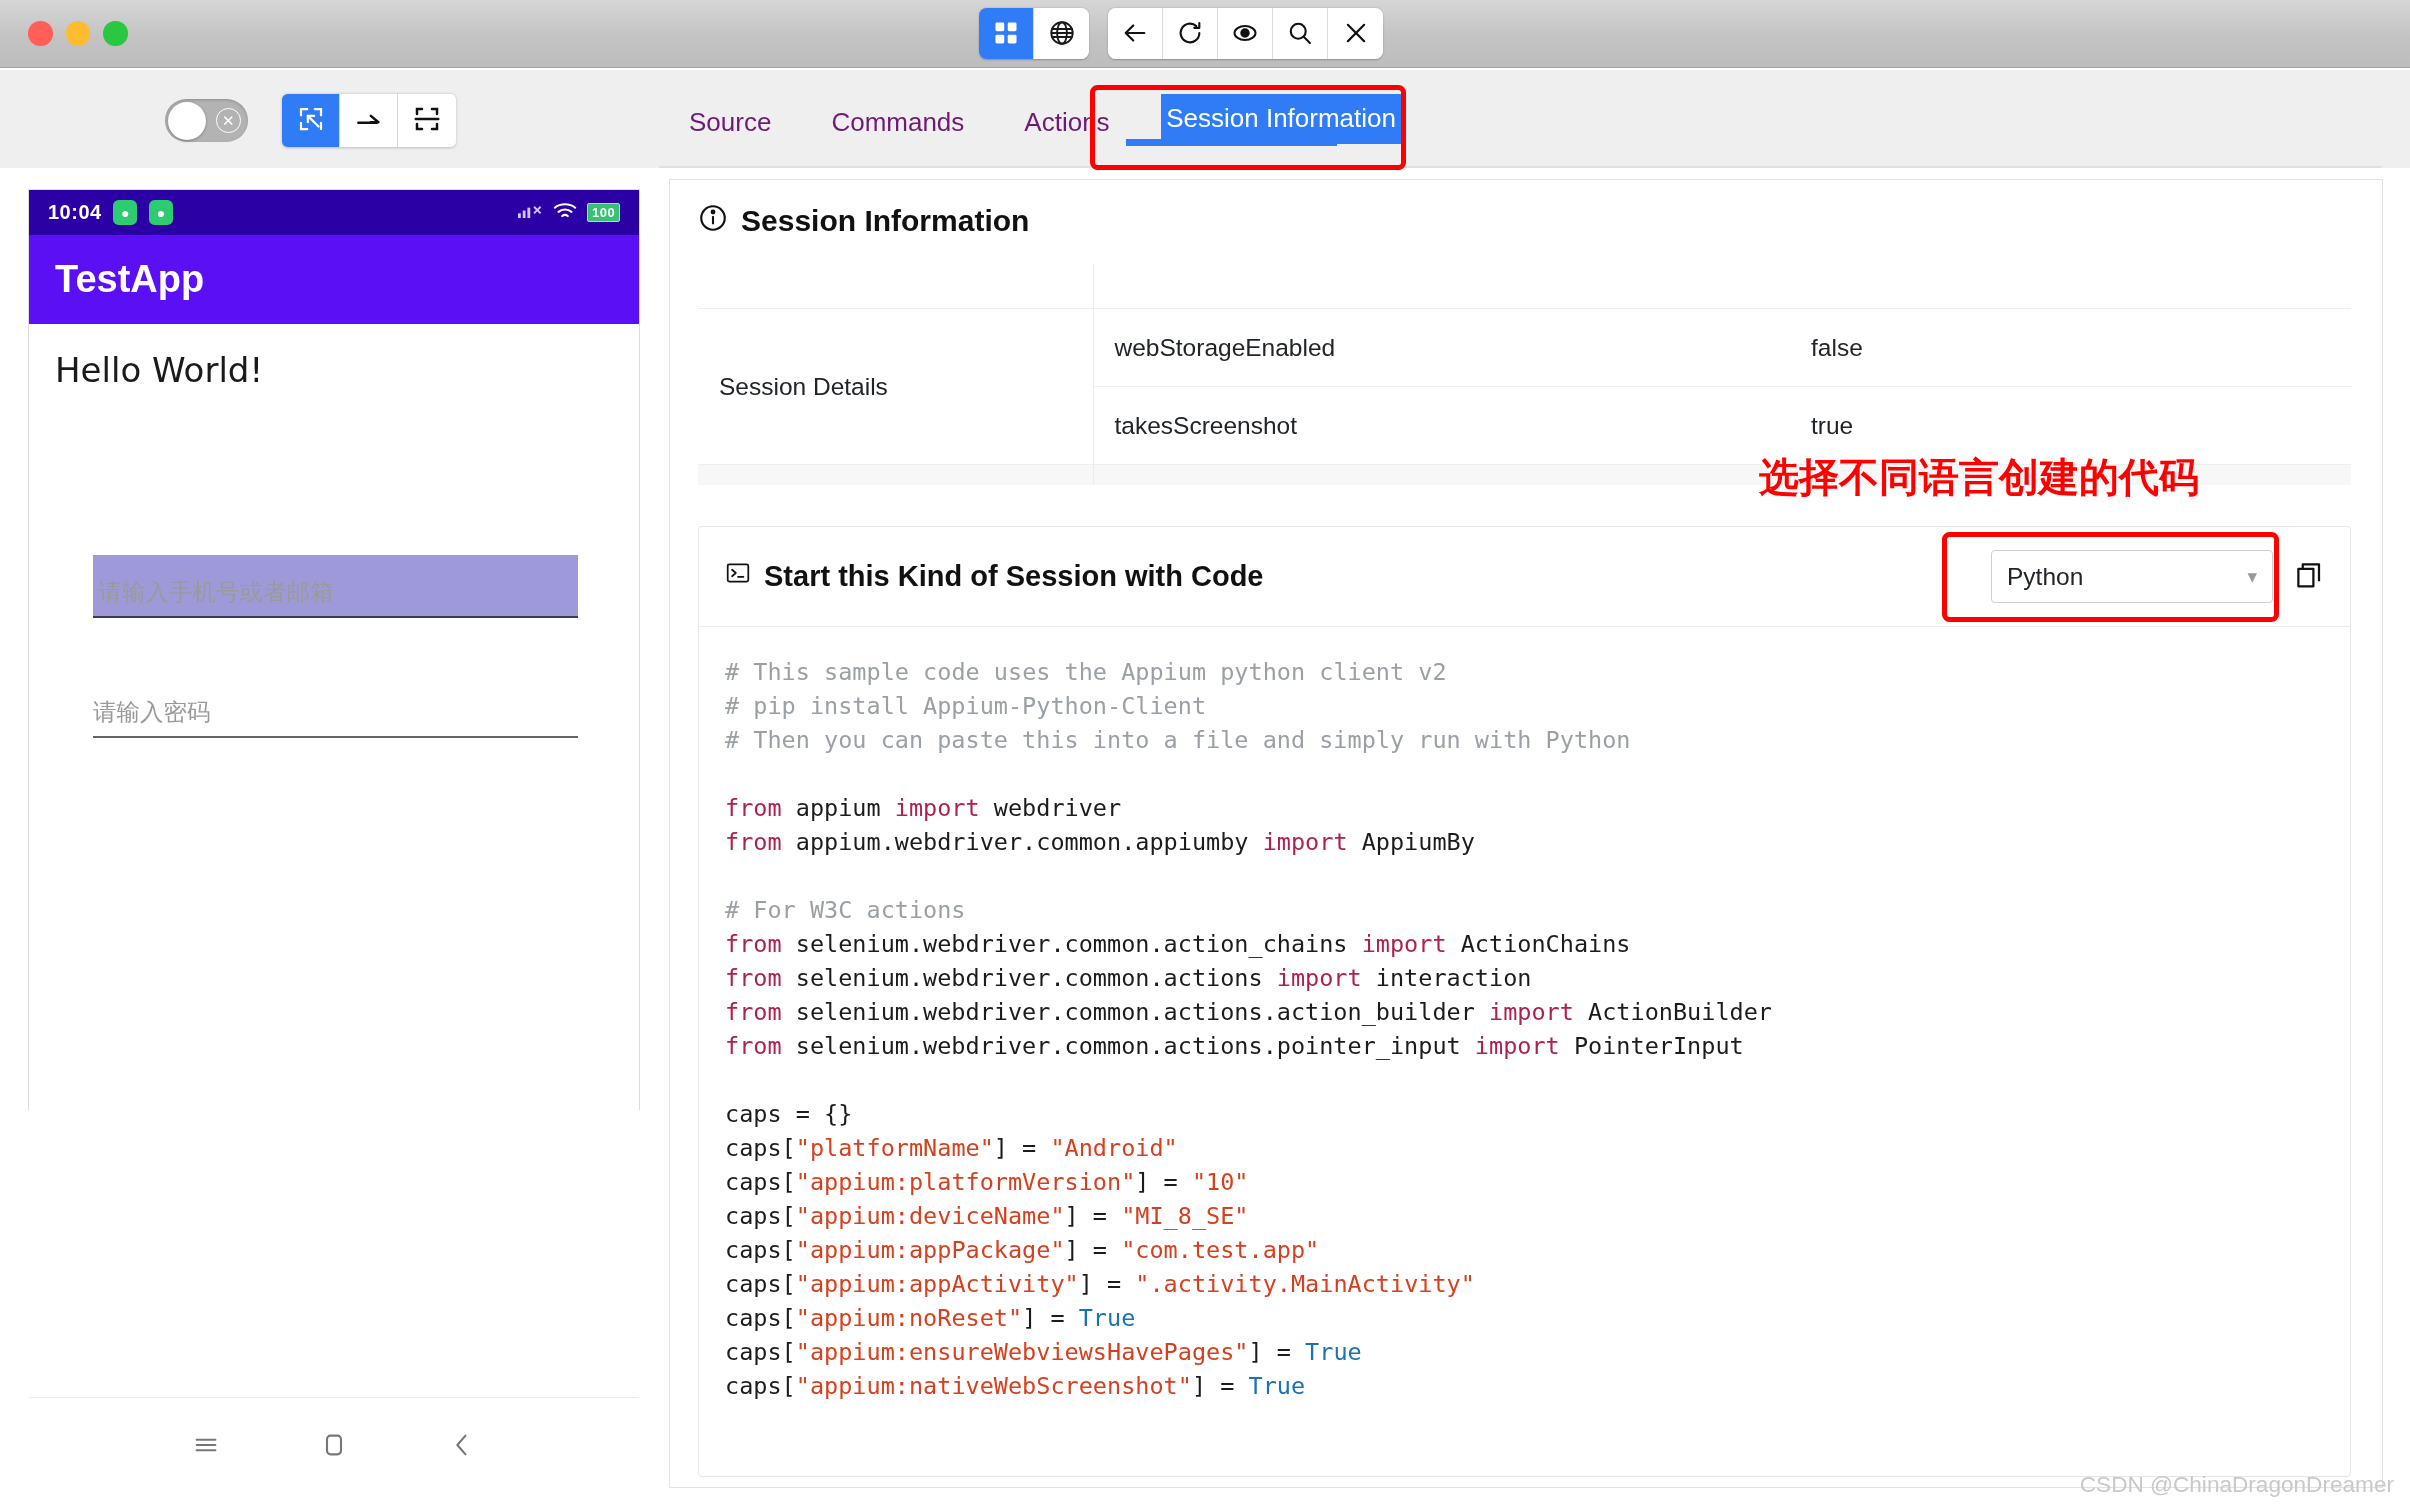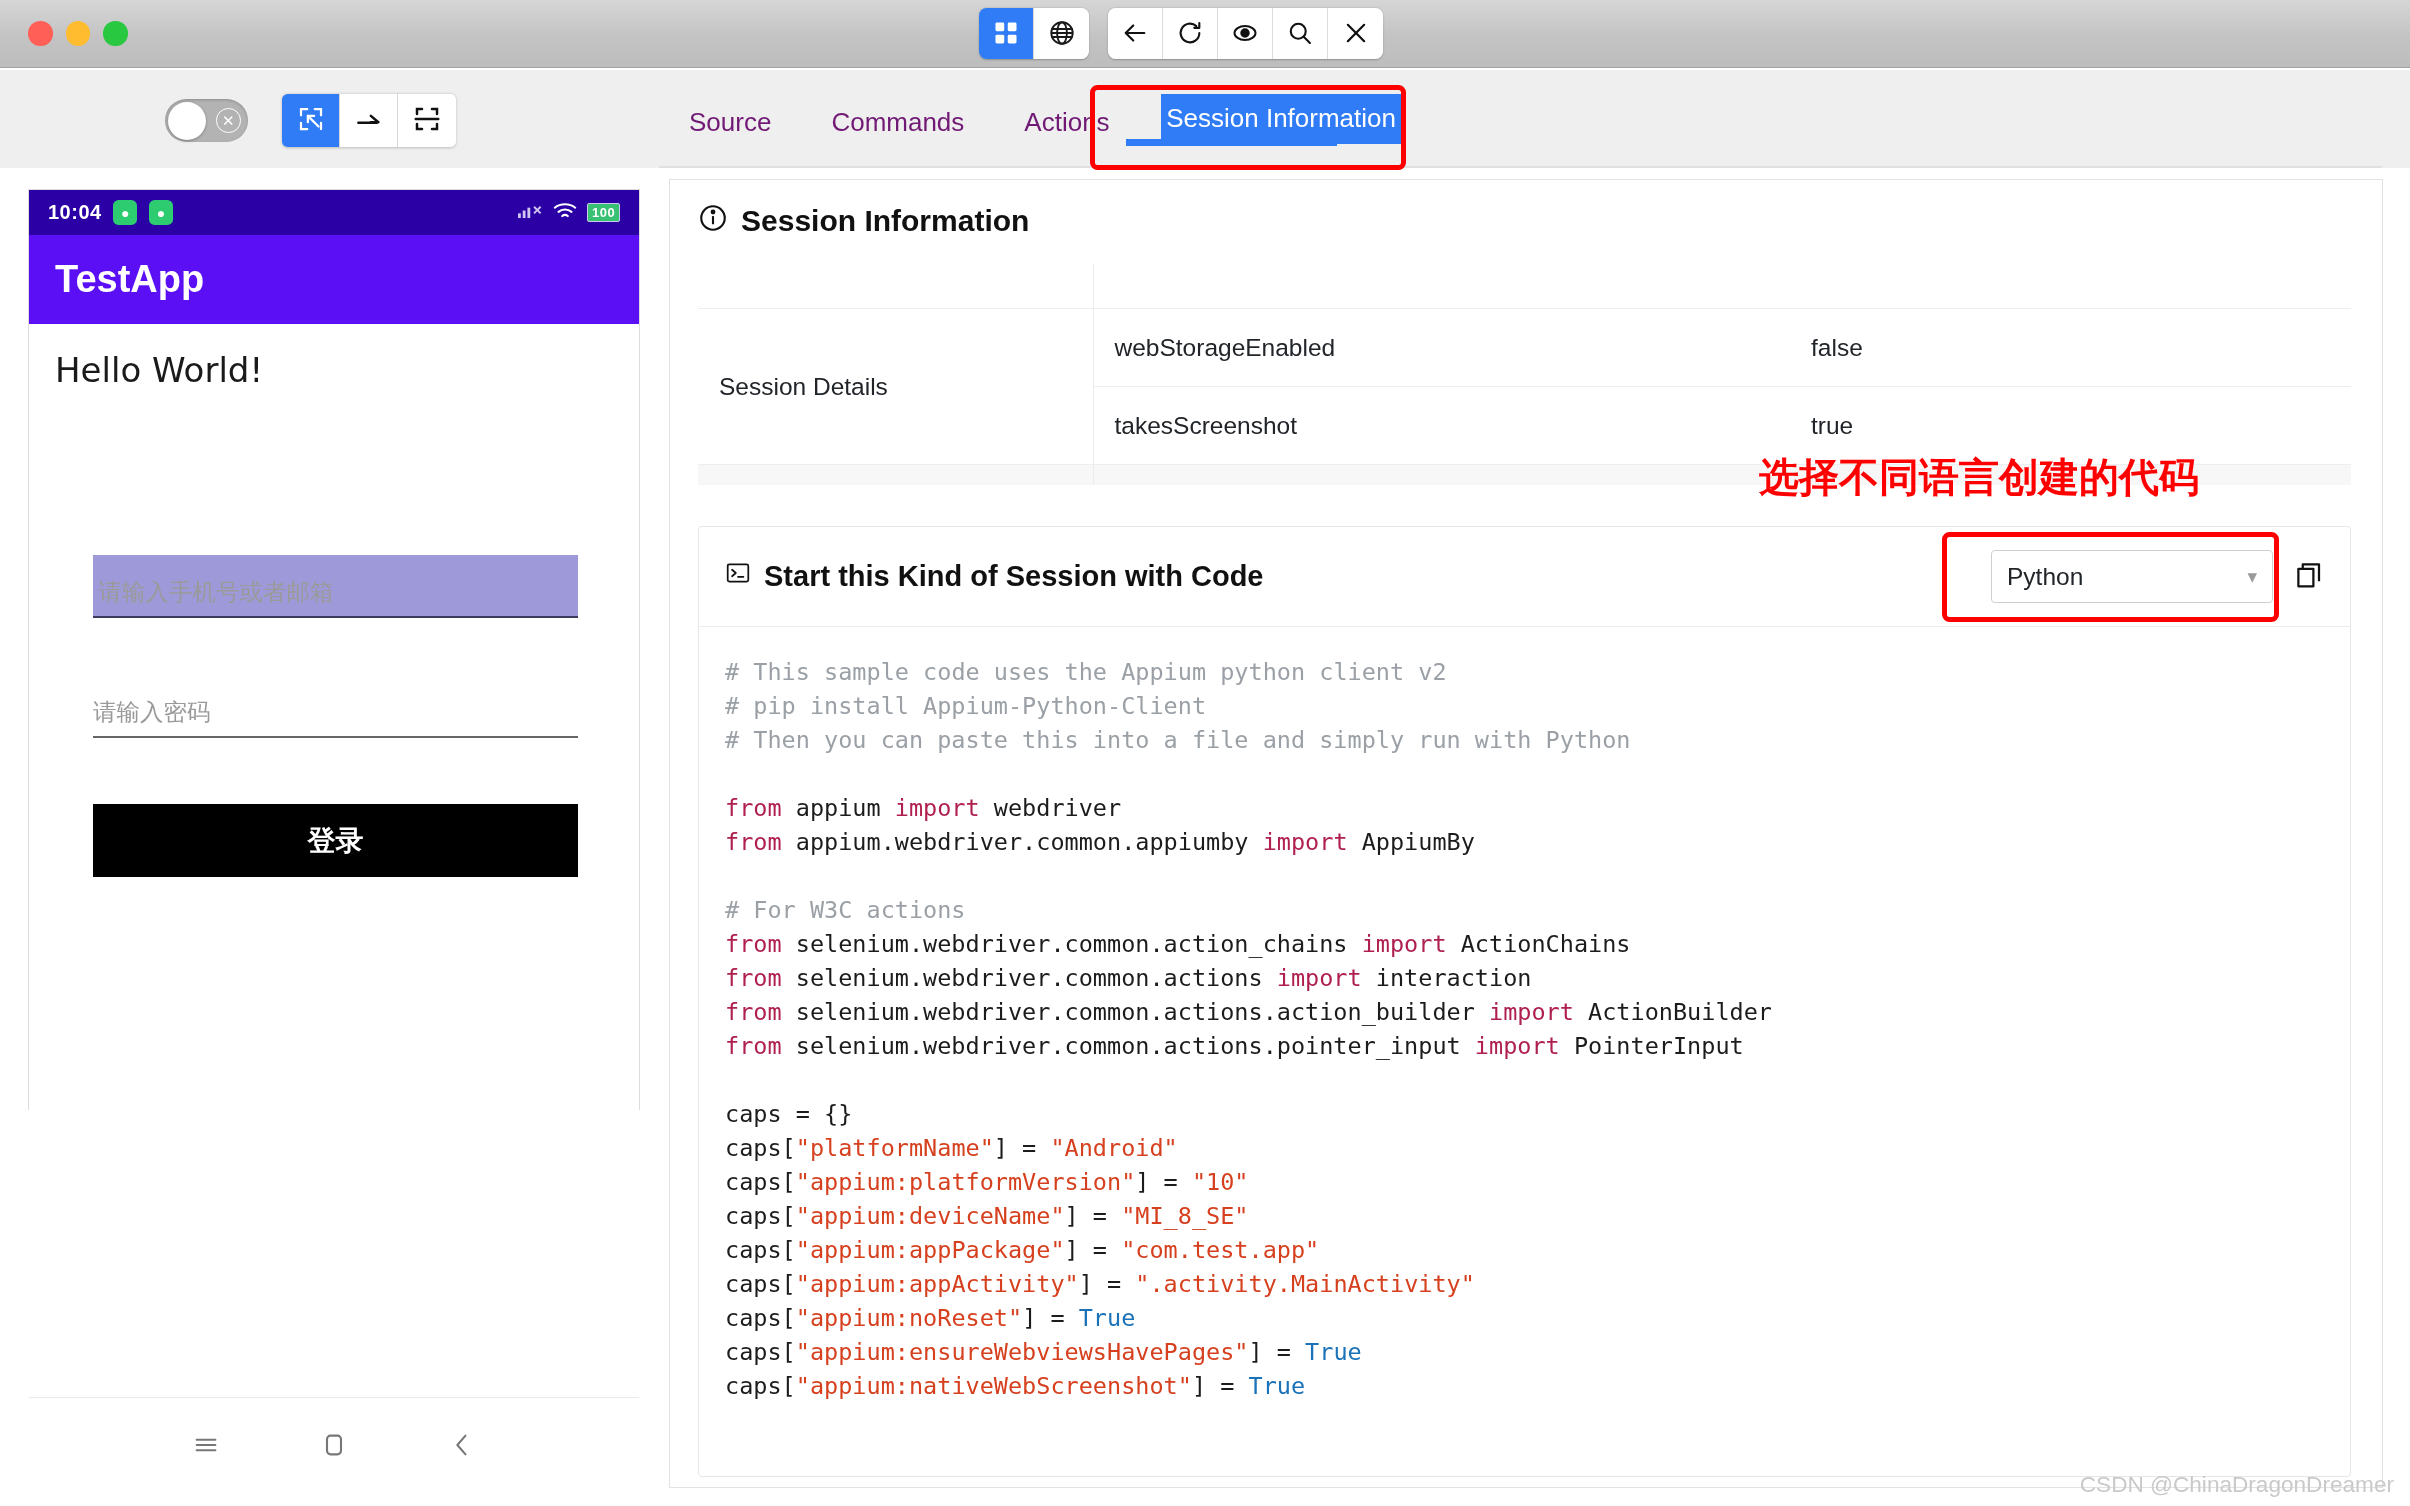--- a/index.html
+++ b/index.html
@@ -457,21 +457,20 @@
       <div id="phone-hello">Hello World!</div>
 
       <div class="field" id="field-user">
         <div class="field-inner">请输入手机号或者邮箱</div>
       </div>
 
       <div class="field" id="field-pass">
         <div class="field-inner">请输入密码</div>
       </div>
 
-      <div id="login-btn">登录</div>
     </div>
 
     <div id="phone-navbar">
       <span class="nav-ico">
         <svg width="28" height="28" viewBox="0 0 24 24" stroke="#777" stroke-width="1.8" stroke-linecap="round">
           <line x1="4" y1="7.5" x2="20" y2="7.5"></line>
             <line x1="4" y1="12" x2="20" y2="12"></line>
             <line x1="4" y1="16.5" x2="20" y2="16.5"></line>
         </svg>
       </span>

